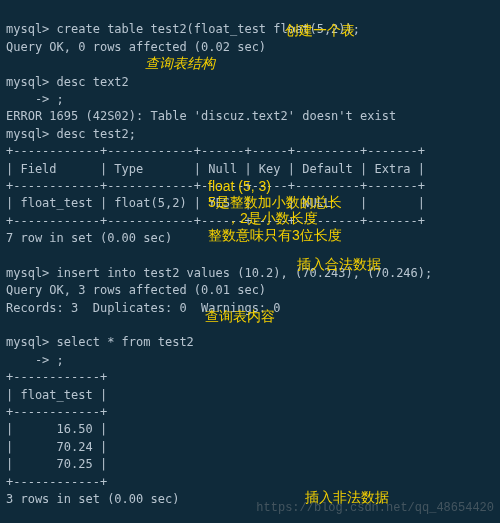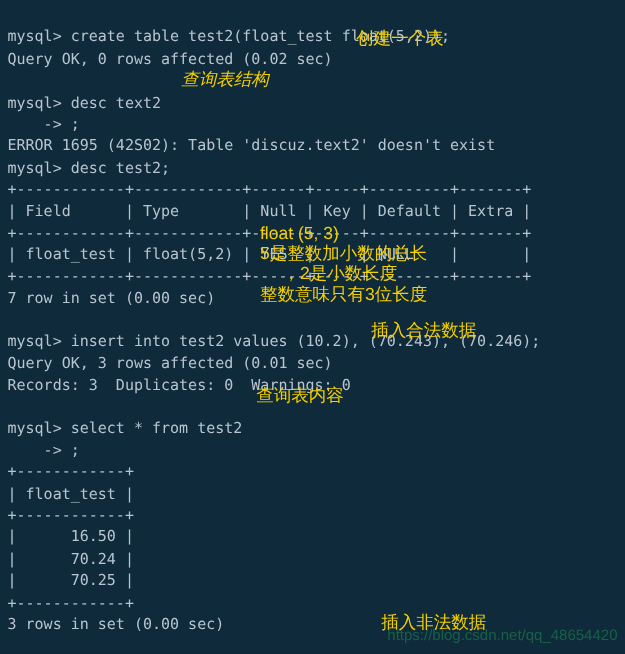--- a/index.html
+++ b/index.html
@@ -1,19 +1,19 @@
 <!DOCTYPE html>
 <html><head>
   <meta charset="utf-8">
   <style>
     * { margin: 0; padding: 0; box-sizing: border-box; }
     body { width: 500px; height: 523px; background: #0f2a3a; color: #b8c5d0; font-family: Consolas, monospace; font-size: 12px; line-height: 1.45; padding: 4px 6px; overflow: hidden; position: relative; }
     .term { white-space: pre; }
     .ann { color: #f5d000; position: absolute; font-family: sans-serif; font-size: 14px; }
-    .watermark { color: #22c55e; opacity: 0.35; position: absolute; font-family: Liberation Sans, sans-serif; font-size: 12px; margin-top: 14px; }
+    .watermark { color: #a3a3a3; opacity: 0.35; position: absolute; font-family: Liberation Mono, monospace; font-size: 12px; margin-top: 14px; }
   </style>
 </head>
 <body>
 
 <div class="term">
 <span>mysql&gt; create table test2(float_test float(5,2));</span>
 <span>Query OK, 0 rows affected (0.02 sec)</span>
 
 <span>mysql&gt; desc text2</span>
 <span>    -&gt; ;</span>

